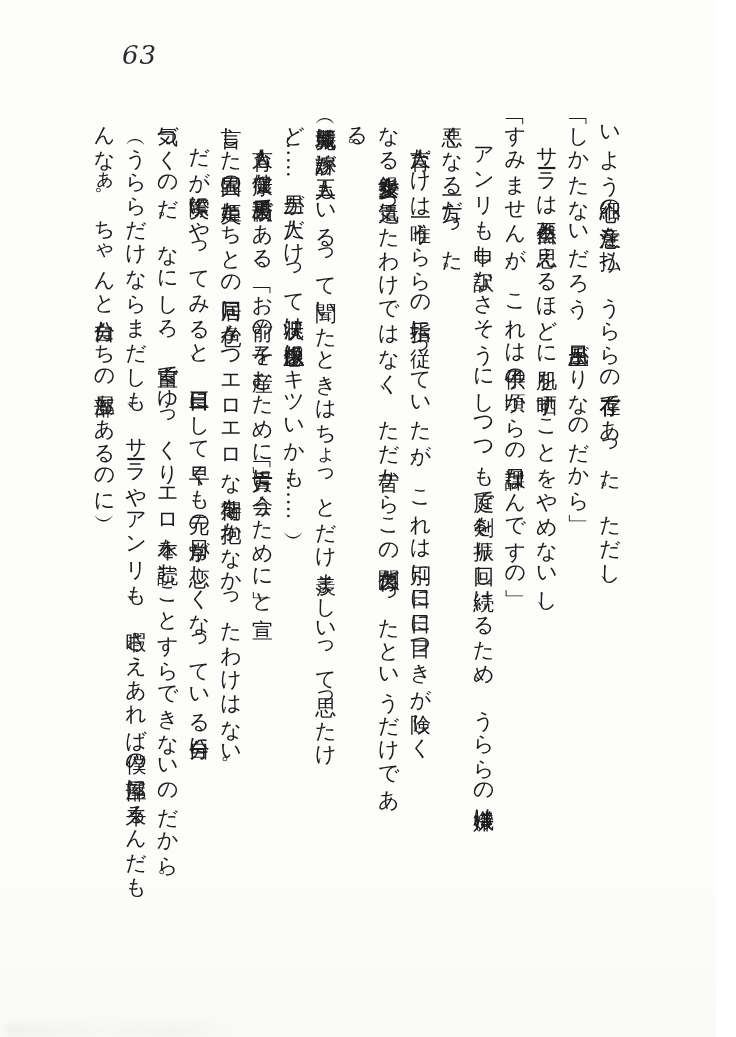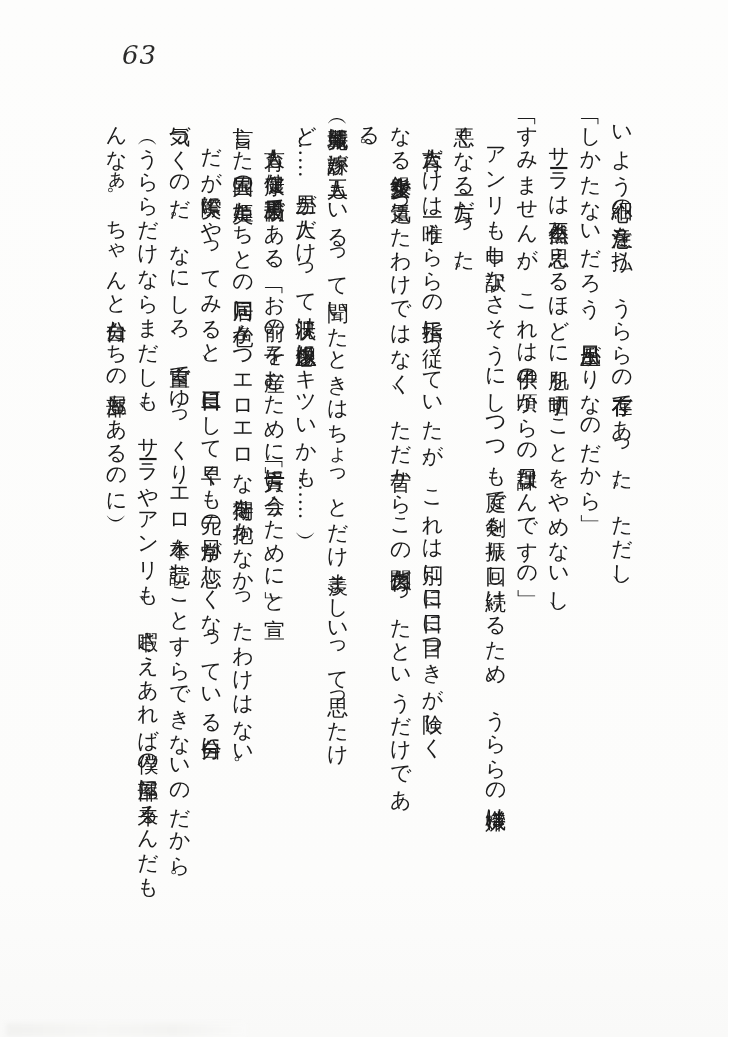--- a/index.html
+++ b/index.html
@@ -12,21 +12,20 @@
     overflow: hidden;
     background: #ffffff;
   }
   .page {
     position: relative;
     width: 716px;
     height: 1037px;
     background: linear-gradient(180deg, #fdfdfc 0%, #fcfcfb 85%, #f9f9f8 100%);
     font-family: "DejaVu Serif", "Liberation Serif", serif;
     overflow: hidden;
-    padding-left: 12px;
   }
   .page-number {
     position: absolute;
     top: 40px;
     left: 122px;
     font-size: 26px;
     font-style: italic;
     color: #2b2b2b;
     letter-spacing: 1px;
   }

